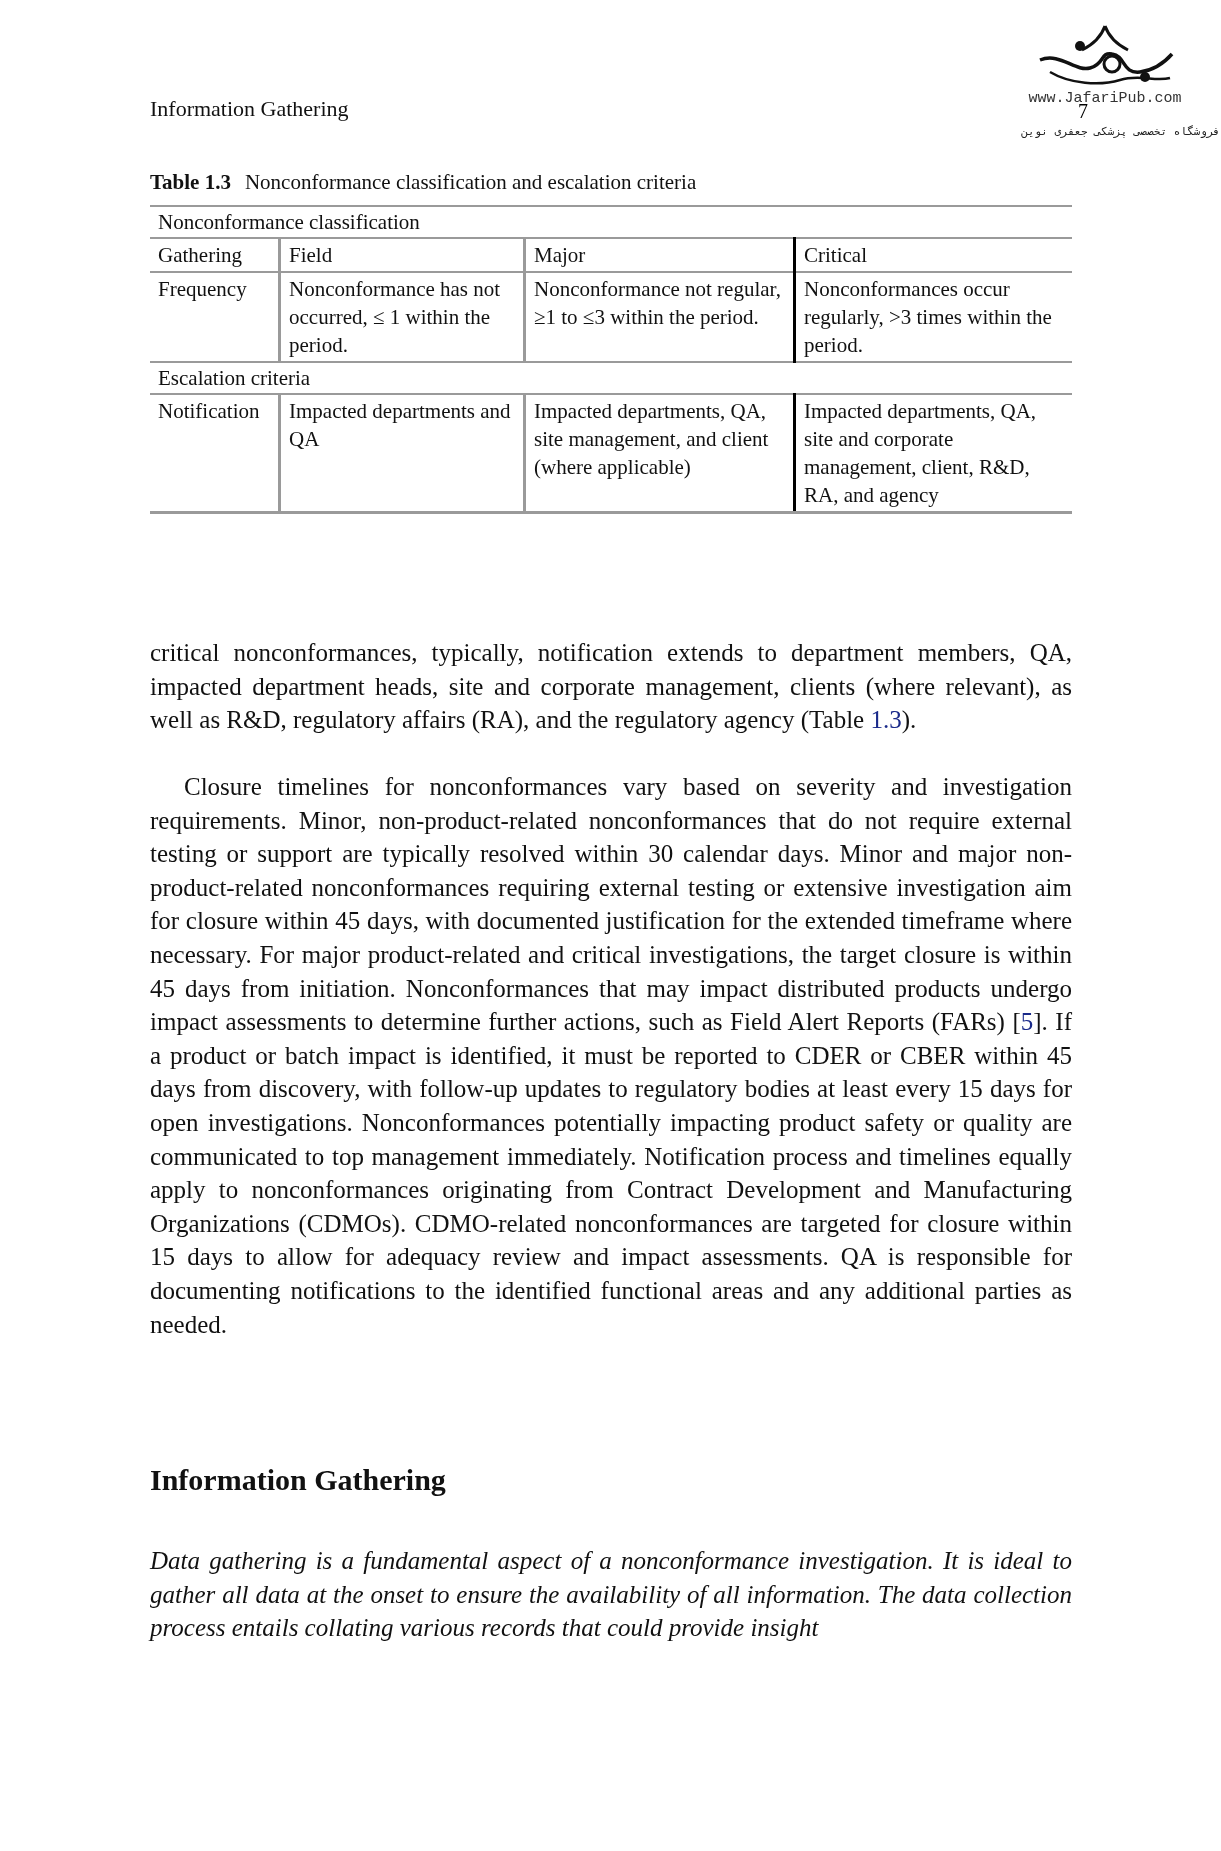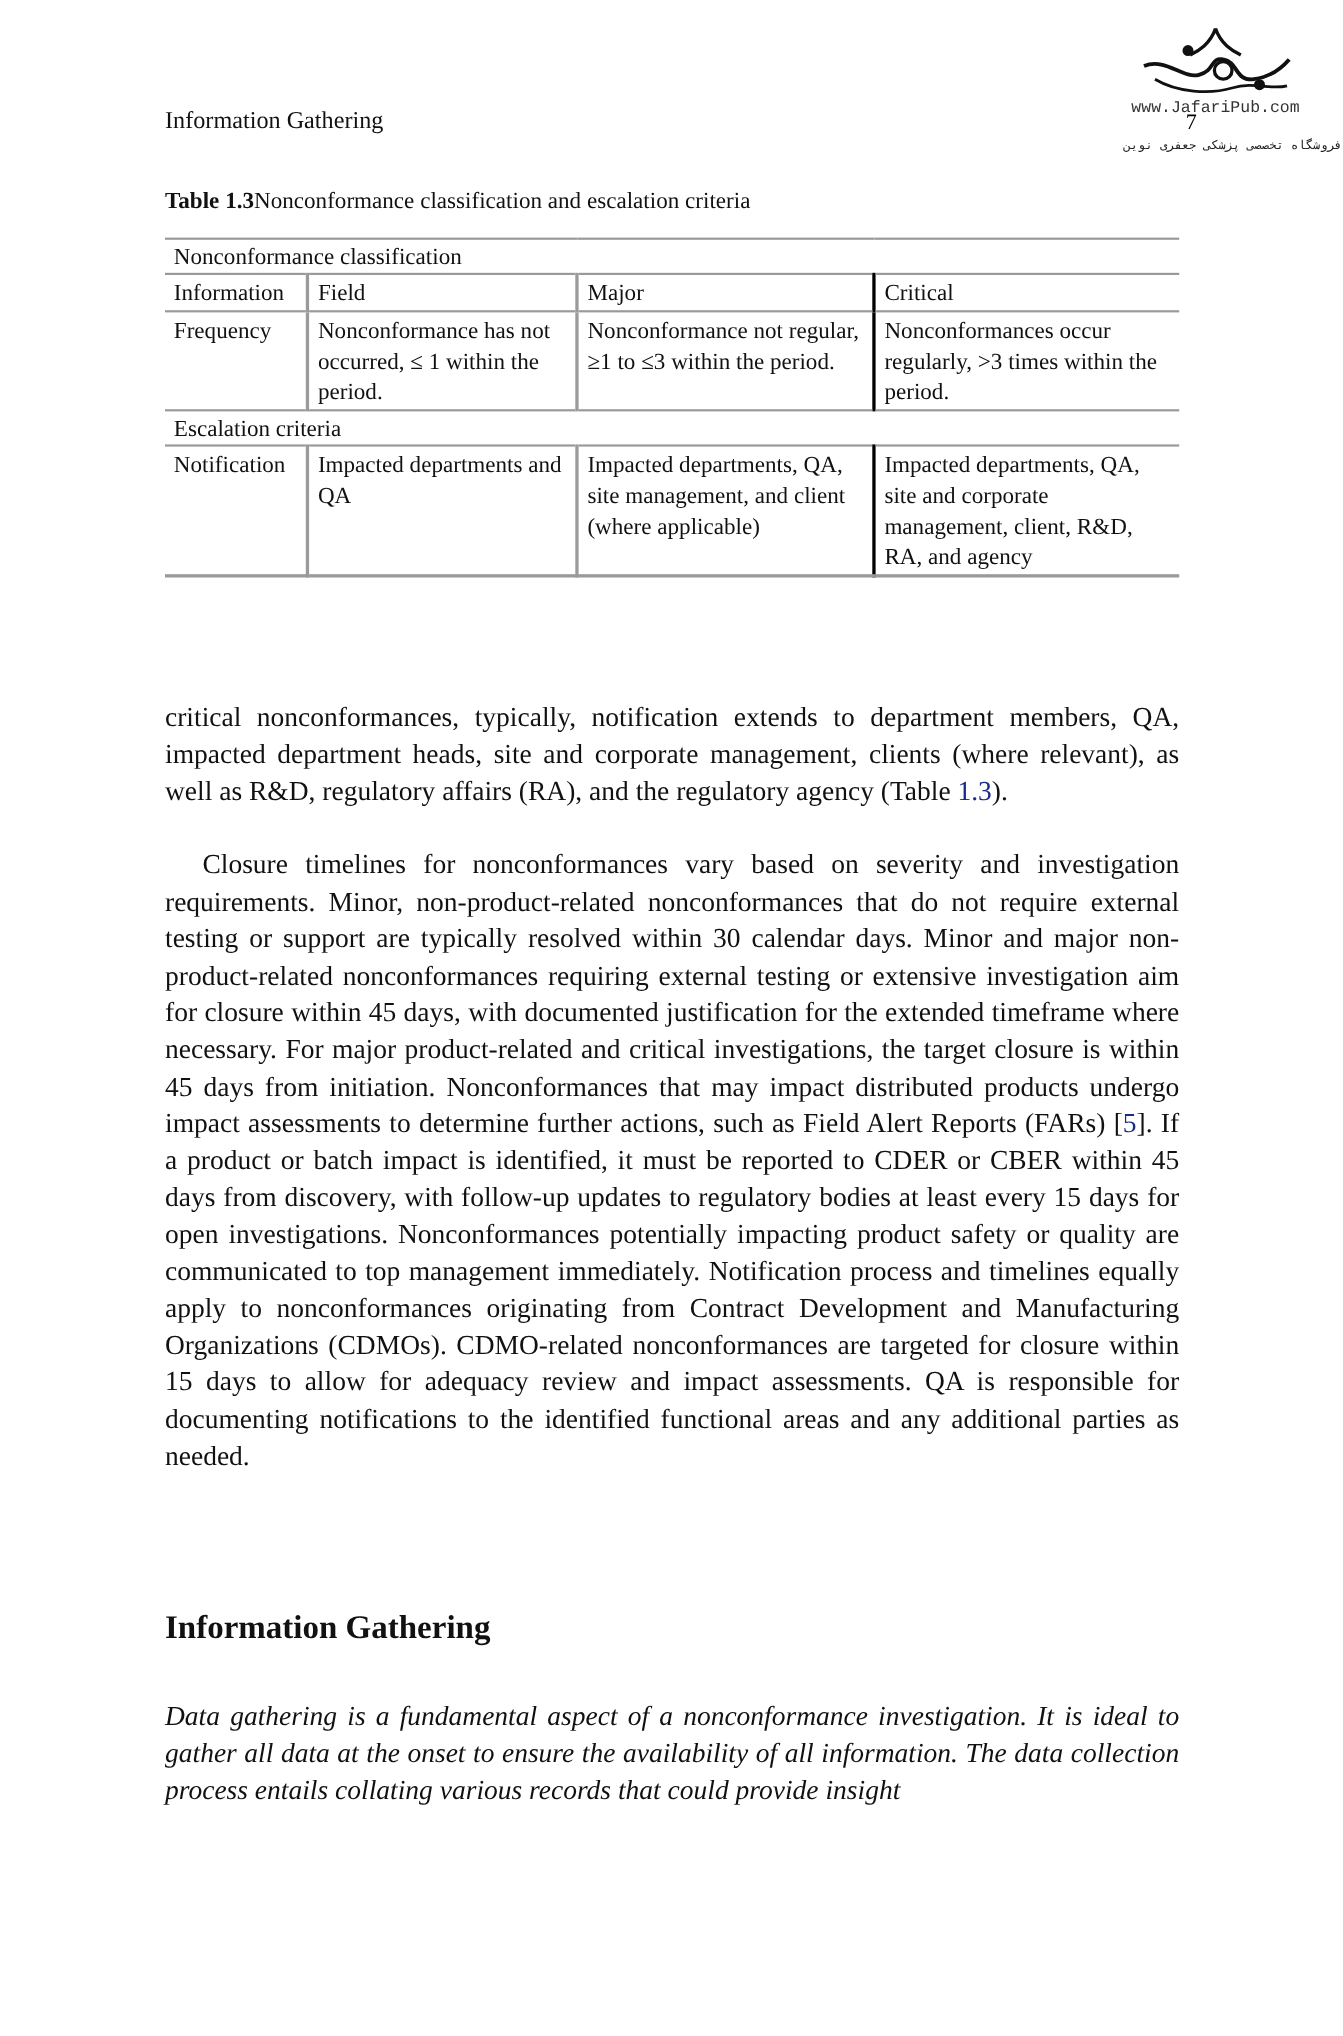--- a/index.html
+++ b/index.html
@@ -24,25 +24,25 @@
     position: absolute; left: 88px; top: 78px;
     font-family: "Liberation Serif", serif; font-size: 20px; color: #000;
   }
   .logo .fa {
     font-family: Liberation Mono, monospace; font-size: 11px; color: #222;
     direction: rtl; margin-top: 18px; text-align: right;
   }
   .caption {
     position: absolute; left: 150px; top: 170px; font-size: 21px; line-height: 24px;
   }
-  .caption b { font-weight: bold; }
+  .caption b { font-weight: bold; margin-right: 14px; }
 
   table.nc {
     position: absolute; left: 150px; top: 205px; width: 922px;
-    border-collapse: collapse; font-size: 21px; line-height: 28px; margin-top: 11px;
+    border-collapse: collapse; font-size: 21px; line-height: 28px;
   }
   table.nc td {
     vertical-align: top; padding: 2px 8px 2px 8px;
     border-top: 2px solid #9a9a9a;
   }
   table.nc tr.thick td { border-top-width: 5px; }
   table.nc td.c1 { width: 112px; border-right: 3px solid #9a9a9a; }
   table.nc td.c2 { width: 226px; border-right: 3px solid #9a9a9a; }
   table.nc td.c3 { width: 251px; border-right: 3px solid #000000; }
   table.nc tr.last td { border-bottom: 3px solid #9a9a9a; padding-bottom: 2px; }
@@ -84,21 +84,21 @@
 <div class="caption">
   <b>Table 1.3</b><span>Nonconformance classification and escalation criteria</span>
 </div>
 
 <table class="nc">
   <tbody>
       <tr class="span">
     <td colspan="4">Nonconformance classification</td>
   </tr>
   <tr>
-    <td class="c1">Information</td>
+    <td class="c1">Gathering</td>
     <td class="c2">Field</td>
     <td class="c3">Major</td>
     <td class="c4">Critical</td>
   </tr>
   <tr>
     <td class="c1">Frequency</td>
     <td class="c2">Nonconformance has not occurred, ≤ 1 within the period.</td>
     <td class="c3">Nonconformance not regular, ≥1 to ≤3 within the period.</td>
     <td class="c4">Nonconformances occur regularly, &gt;3 times within the period.</td>
   </tr>

